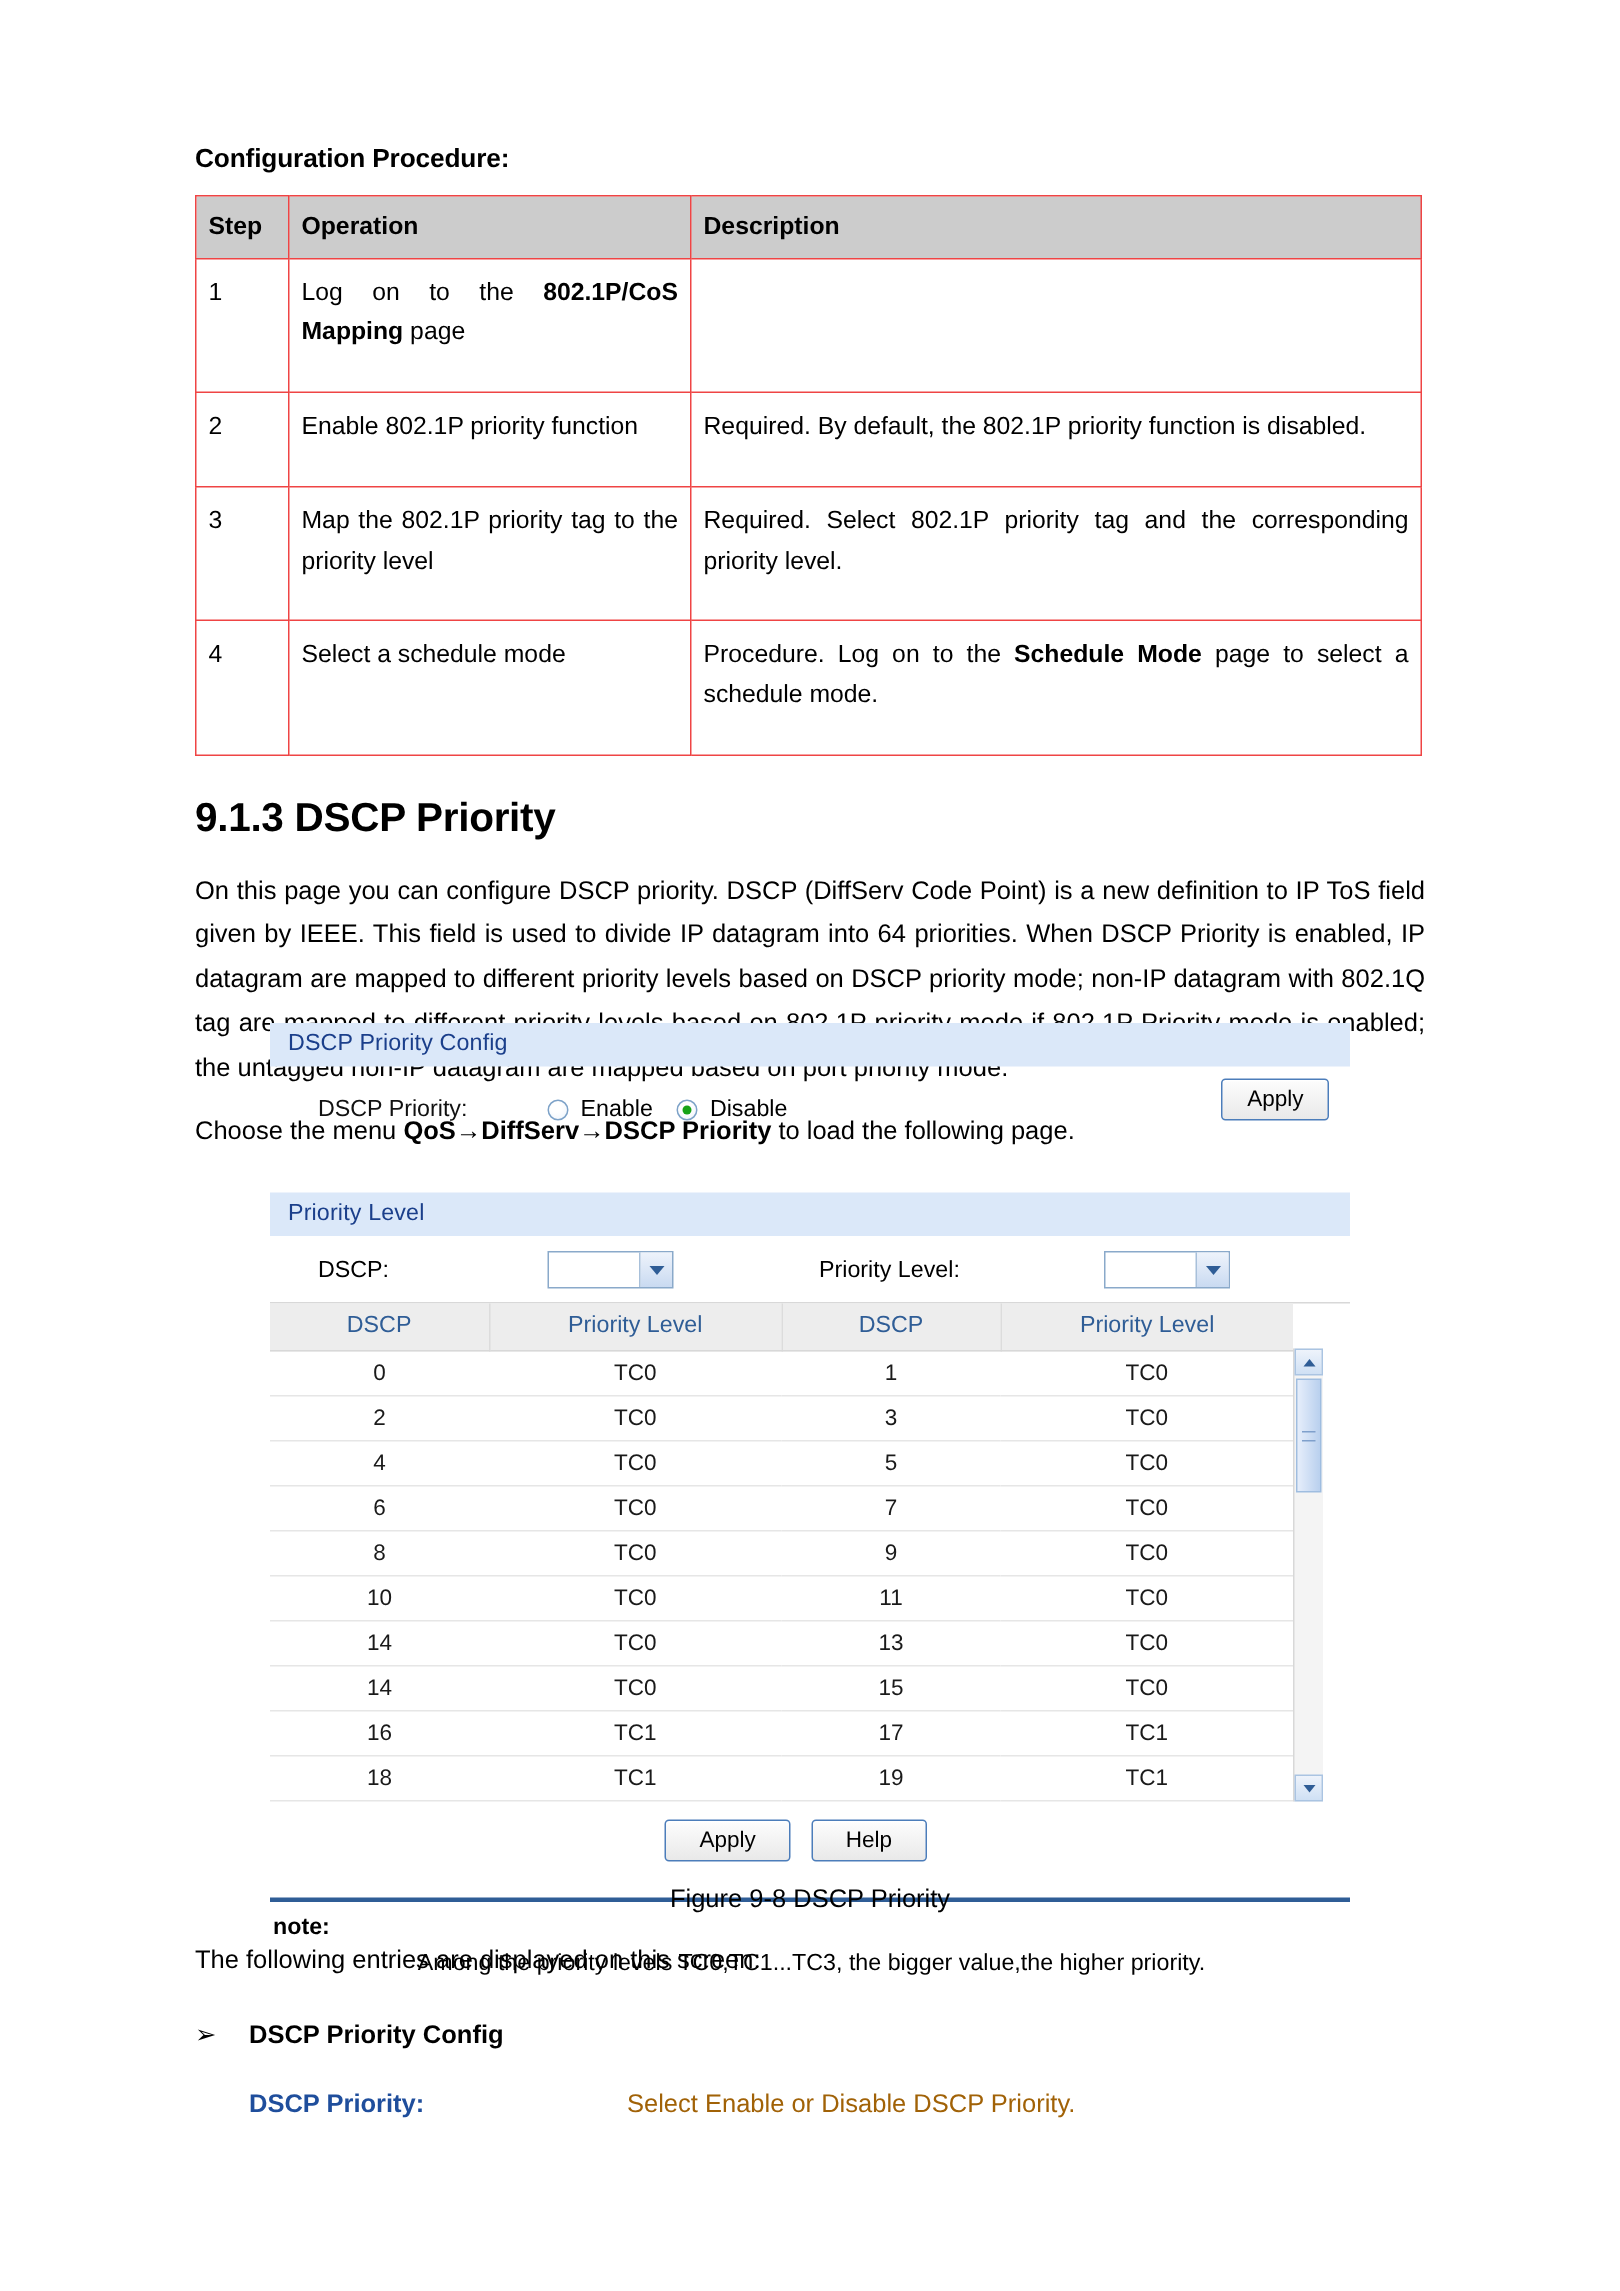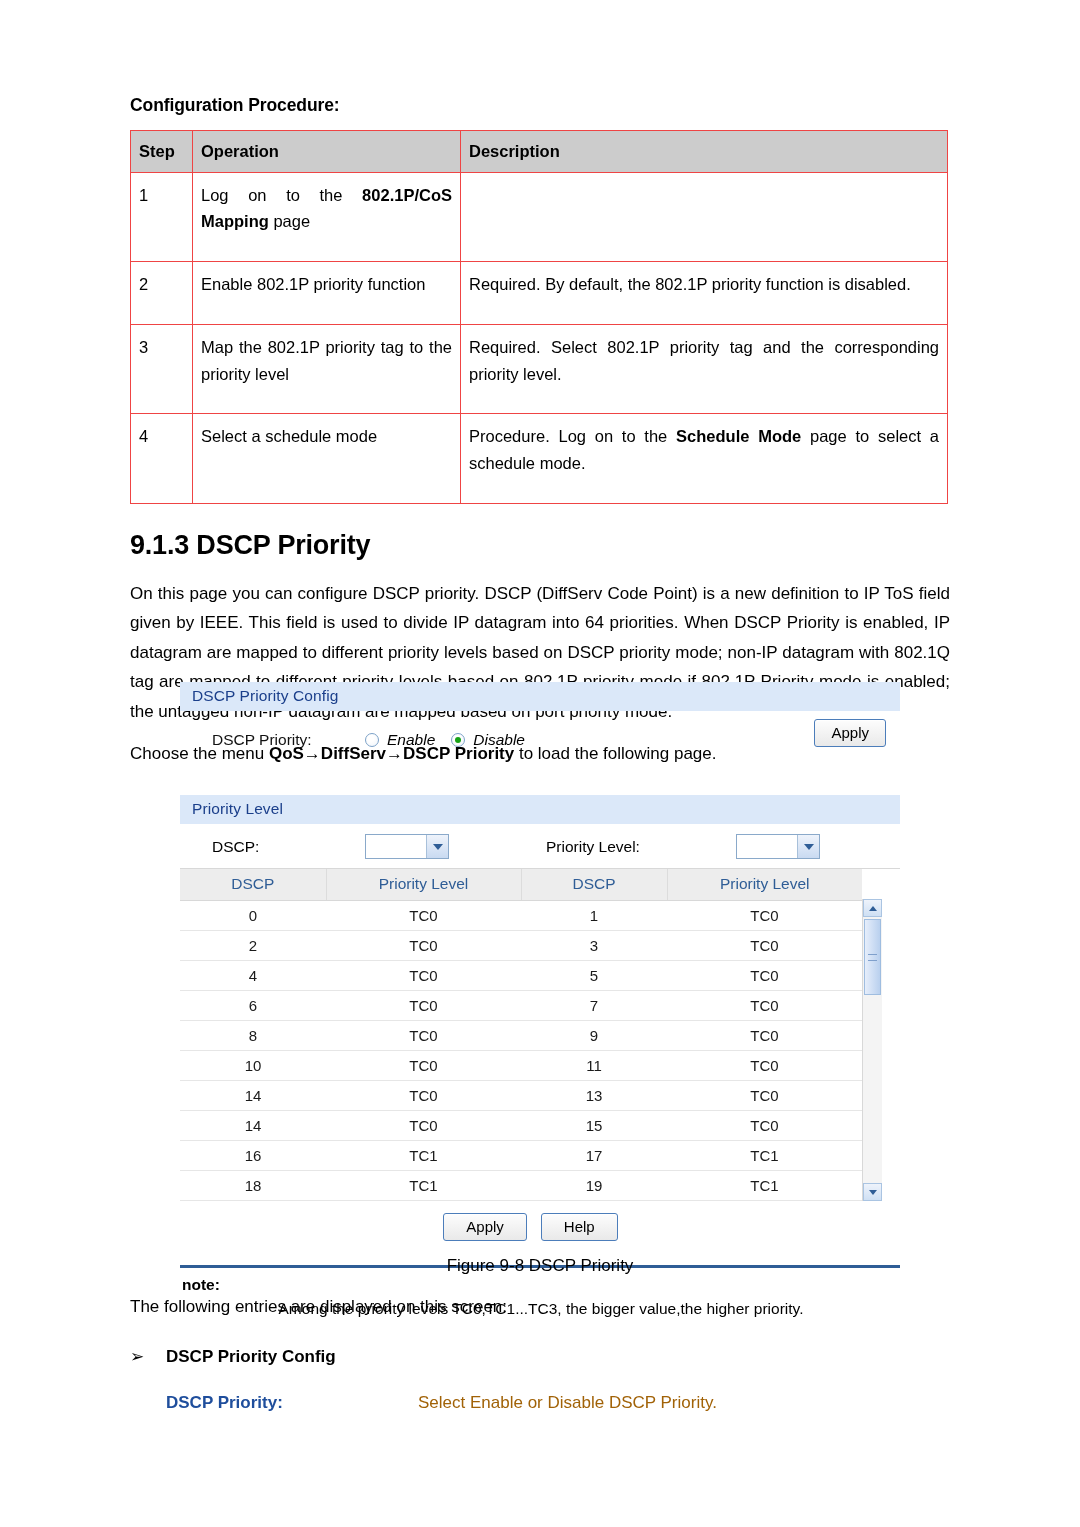--- a/index.html
+++ b/index.html
@@ -108,21 +108,20 @@
     padding-left: 32px;
     box-sizing: border-box;
     font-size: 15.5px;
     color: #111;
   }
   .radio-group {
     display: flex;
     align-items: center;
     gap: 16px;
     font-size: 15.5px;
-    font-style: italic;
   }
   .radio-item { display: flex; align-items: center; gap: 8px; }
   .radio {
     width: 14px; height: 14px;
     border-radius: 50%;
     border: 1.5px solid #7da2c8;
     background: radial-gradient(circle at 40% 35%, #ffffff 30%, #eef4fb 100%);
     box-sizing: border-box;
     position: relative;
     flex: none;

